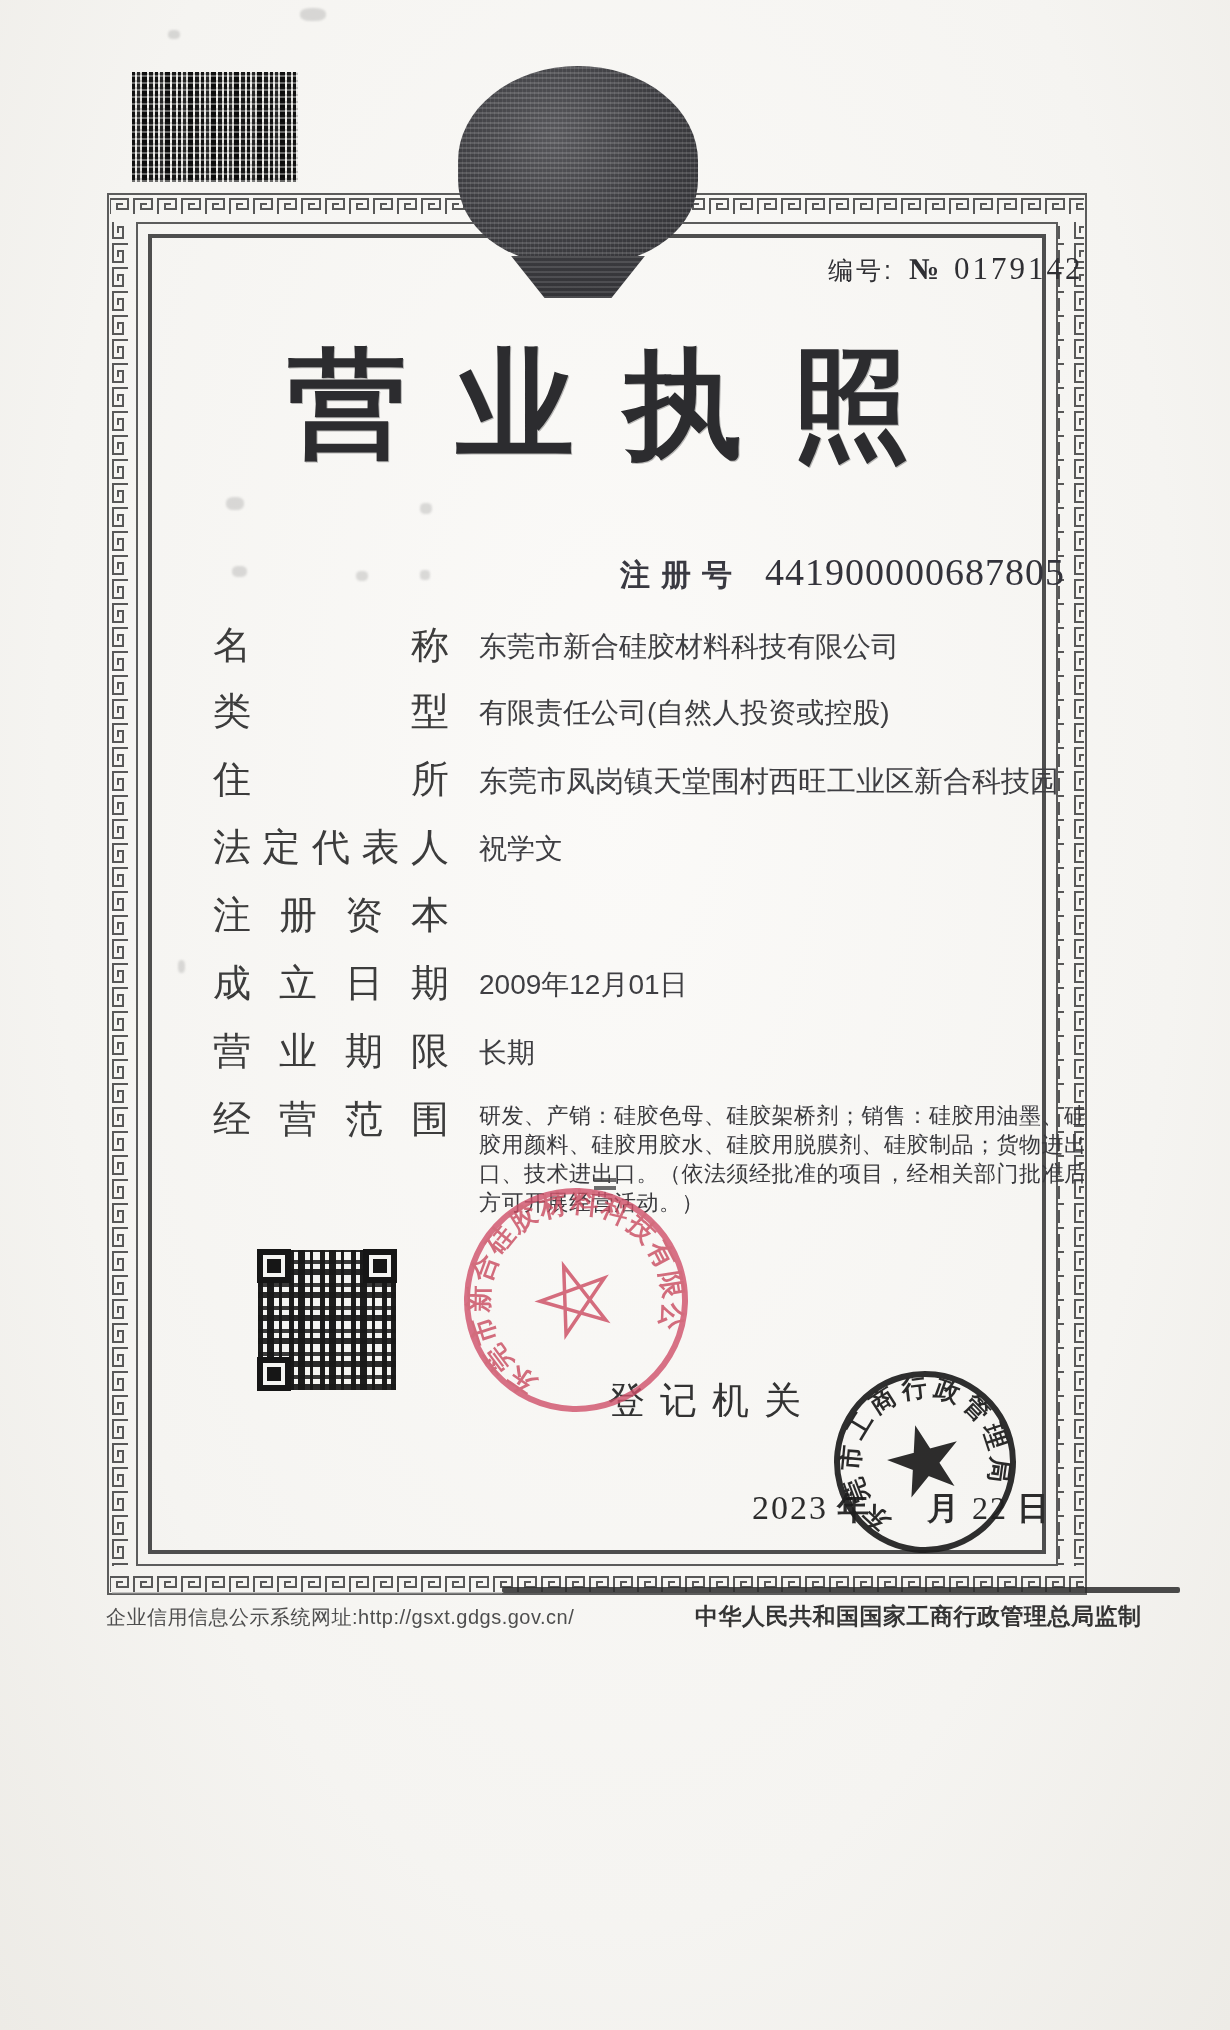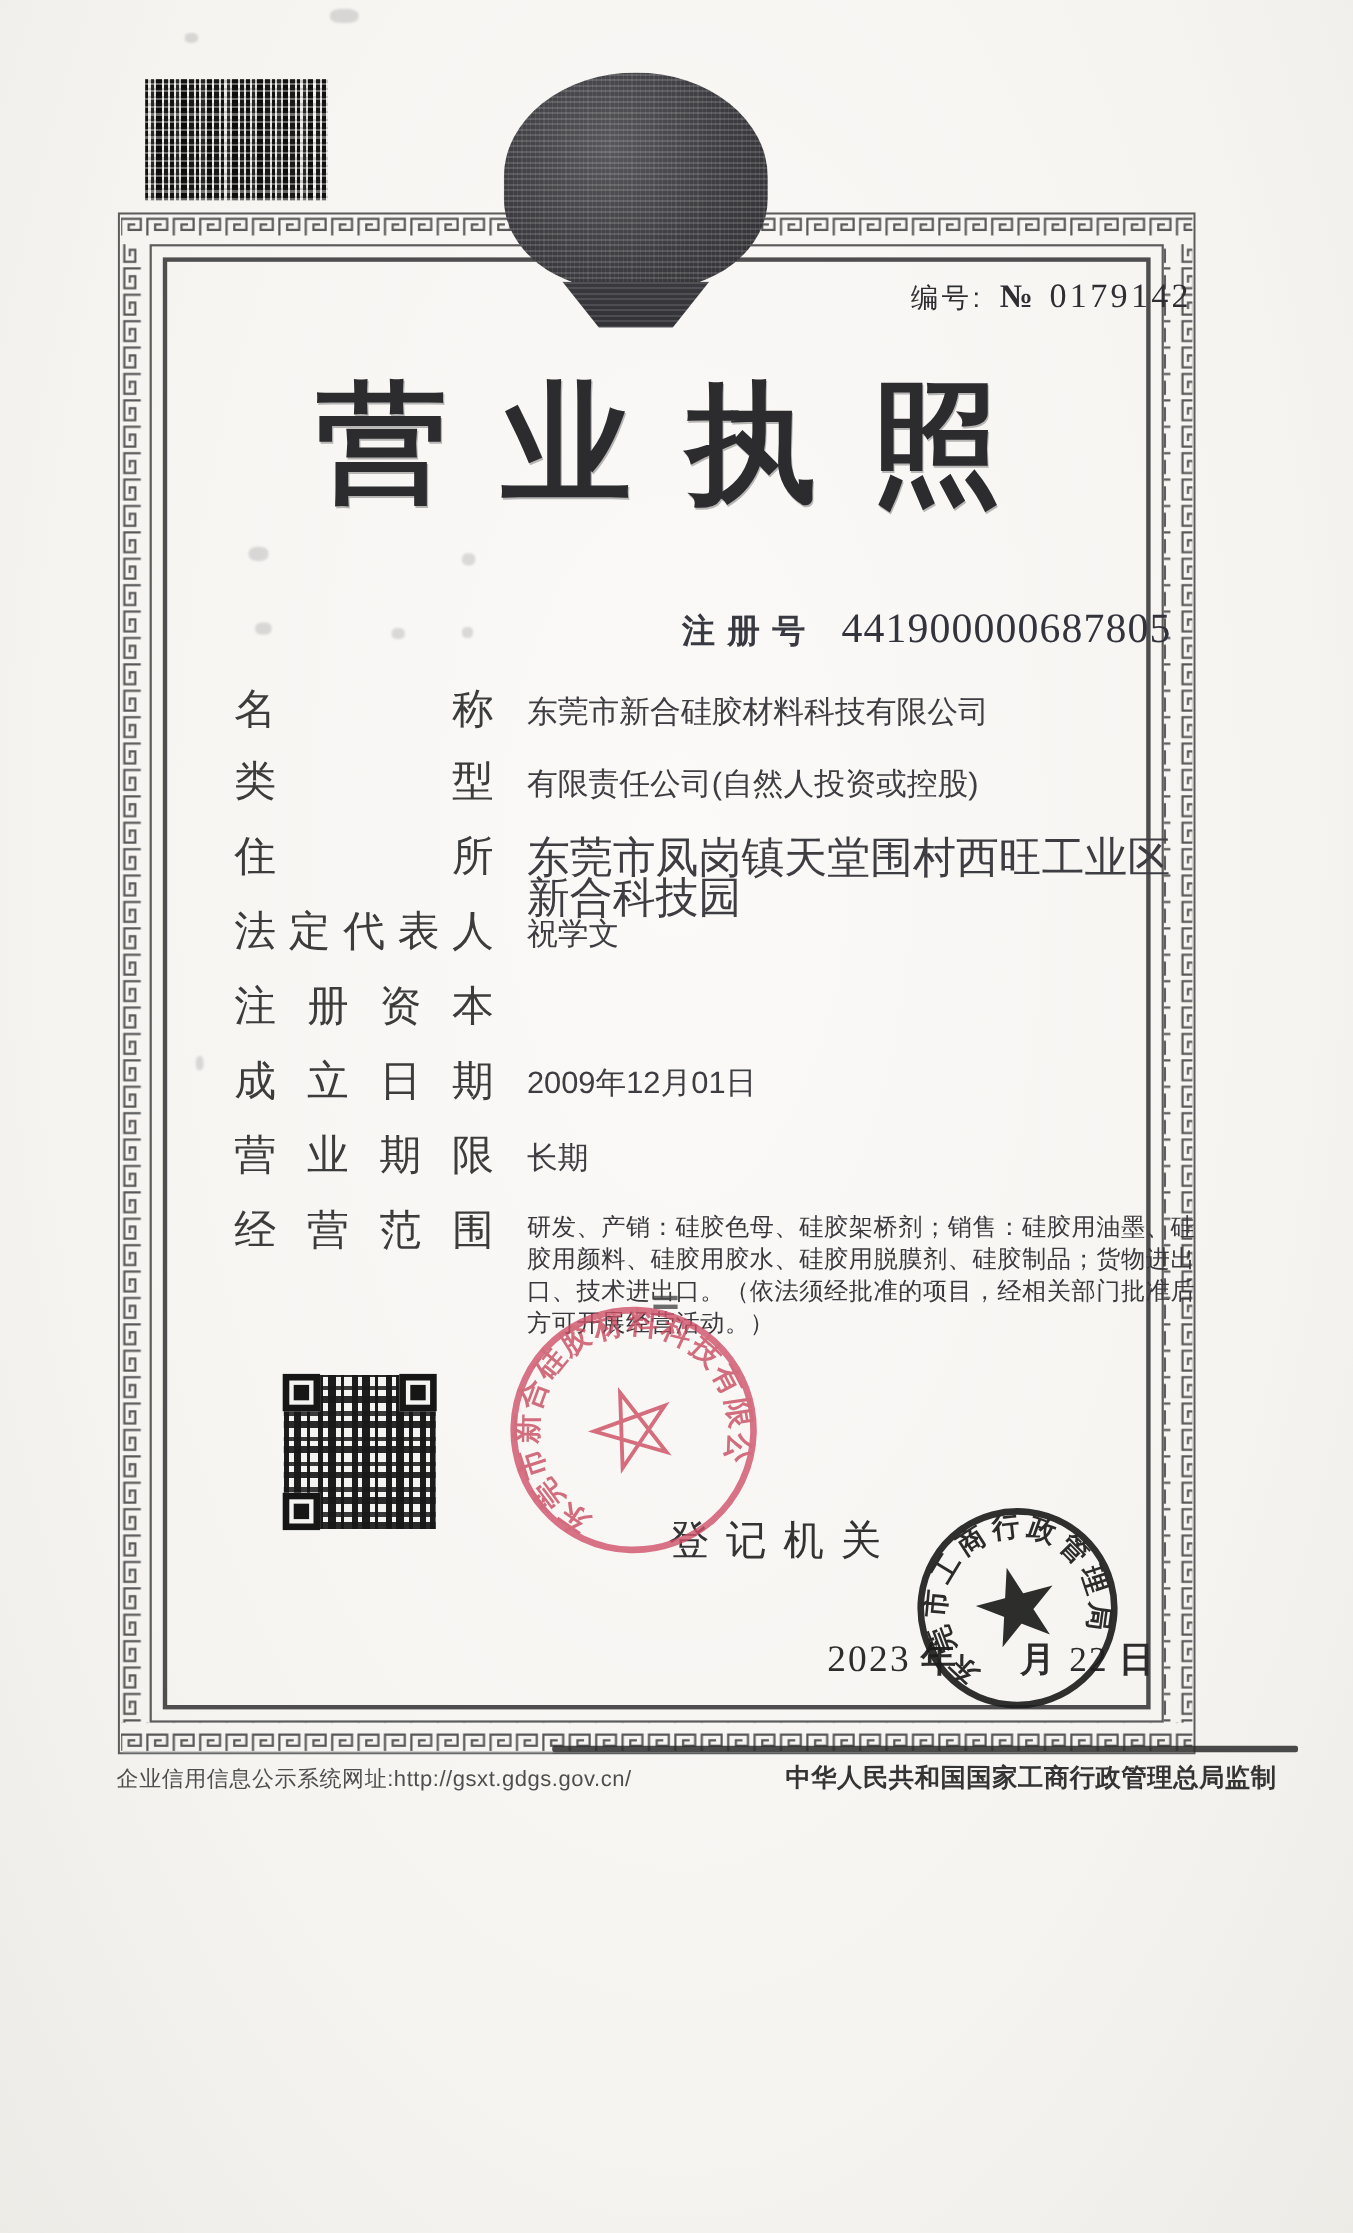--- a/index.html
+++ b/index.html
@@ -49,21 +49,21 @@
   .reg-no{font-family:"Liberation Serif",serif;font-size:38px;margin-left:22px;letter-spacing:1px;color:#33333b;margin-top:24px;}
 
   
   .fields{left:213px;top:624px;width:890px;z-index:4;}
   .row{position:absolute;left:0;width:890px;}
   .r1{top:0;}.r2{top:66px;}.r3{top:134px;}.r4{top:202px;}
   .r5{top:270px;}.r6{top:338px;}.r7{top:406px;}.r8{top:474px;}
   .flabel{display:flex;justify-content:space-between;width:236px;font-size:38px;line-height:42px;
           color:#3c3c3c;font-weight:500;}
   .fvalue{position:absolute;left:266px;top:5px;width:606px;font-size:28px;line-height:36px;color:#3e3e42;}
-  .r3 .fvalue{font-size:39px;letter-spacing:0;}
+  .r3 .fvalue{font-size:29px;letter-spacing:0;}
   .r8 .fvalue{font-size:22px;line-height:29px;top:3px;width:612px;letter-spacing:.5px;color:#39393d;}
 
   
   .qr{left:258px;top:1250px;width:138px;height:140px;z-index:4;background-color:#f4f4f2;
     background-image:
       repeating-linear-gradient(0deg, rgba(24,24,24,.92) 0 6px, transparent 6px 11px, rgba(24,24,24,.85) 11px 15px, transparent 15px 23px),
       repeating-linear-gradient(90deg,#1c1c1c 0 5px,transparent 5px 9px,#1c1c1c 9px 16px,transparent 16px 21px,#1c1c1c 21px 24px,transparent 24px 31px);}
   .qr i{position:absolute;width:22px;height:22px;border:6px solid #161616;background:#f4f4f2;}
   .qr i::before{content:"";position:absolute;inset:4px;background:#161616;}
   .qr .tl{left:-1px;top:-1px;}.qr .tr{right:-1px;top:-1px;}.qr .bl{left:-1px;bottom:-1px;}
@@ -78,21 +78,21 @@
   .dateline{left:752px;top:1487px;z-index:4;display:flex;align-items:baseline;color:#2c2c2c;white-space:nowrap;}
   .dateline .num{font-family:"Liberation Serif",serif;font-size:34px;letter-spacing:2px;}
   .dateline .cjk{font-size:32px;font-weight:600;}
   .dateline .g1{margin-left:9px;}
   .dateline .g2{margin-left:58px;}
   .dateline .g3{margin-left:13px;font-size:32px;}
   .dateline .g4{margin-left:9px;}
 
   
   .footer-l{left:106px;top:1604px;z-index:4;font-size:20px;color:#4e4e4e;letter-spacing:.5px;}
-  .footer-r{left:714px;top:1601px;z-index:4;font-size:23px;font-weight:600;color:#343434;letter-spacing:.5px;}
+  .footer-r{left:695px;top:1601px;z-index:4;font-size:23px;font-weight:600;color:#343434;letter-spacing:.5px;}
 
   
   .streak-l{left:112px;top:1592px;width:390px;height:2px;background:#9a9a9a;opacity:.55;z-index:4;}
   .streak-r{left:502px;top:1587px;width:678px;height:6px;background:#2b2b2b;opacity:.85;border-radius:2px;z-index:4;}
   .smudge-eq{left:594px;top:1178px;width:22px;height:4px;background:#4a4a4a;box-shadow:0 8px 0 #4a4a4a;z-index:4;opacity:.8;}
   .fa{background:#8a8a8a;opacity:.28;border-radius:40%;filter:blur(1px);z-index:4;}
   .fa1{left:226px;top:497px;width:18px;height:13px;}
   .fa2{left:420px;top:503px;width:12px;height:11px;}
   .fa3{left:232px;top:566px;width:15px;height:11px;}
   .fa4{left:356px;top:571px;width:12px;height:10px;}

